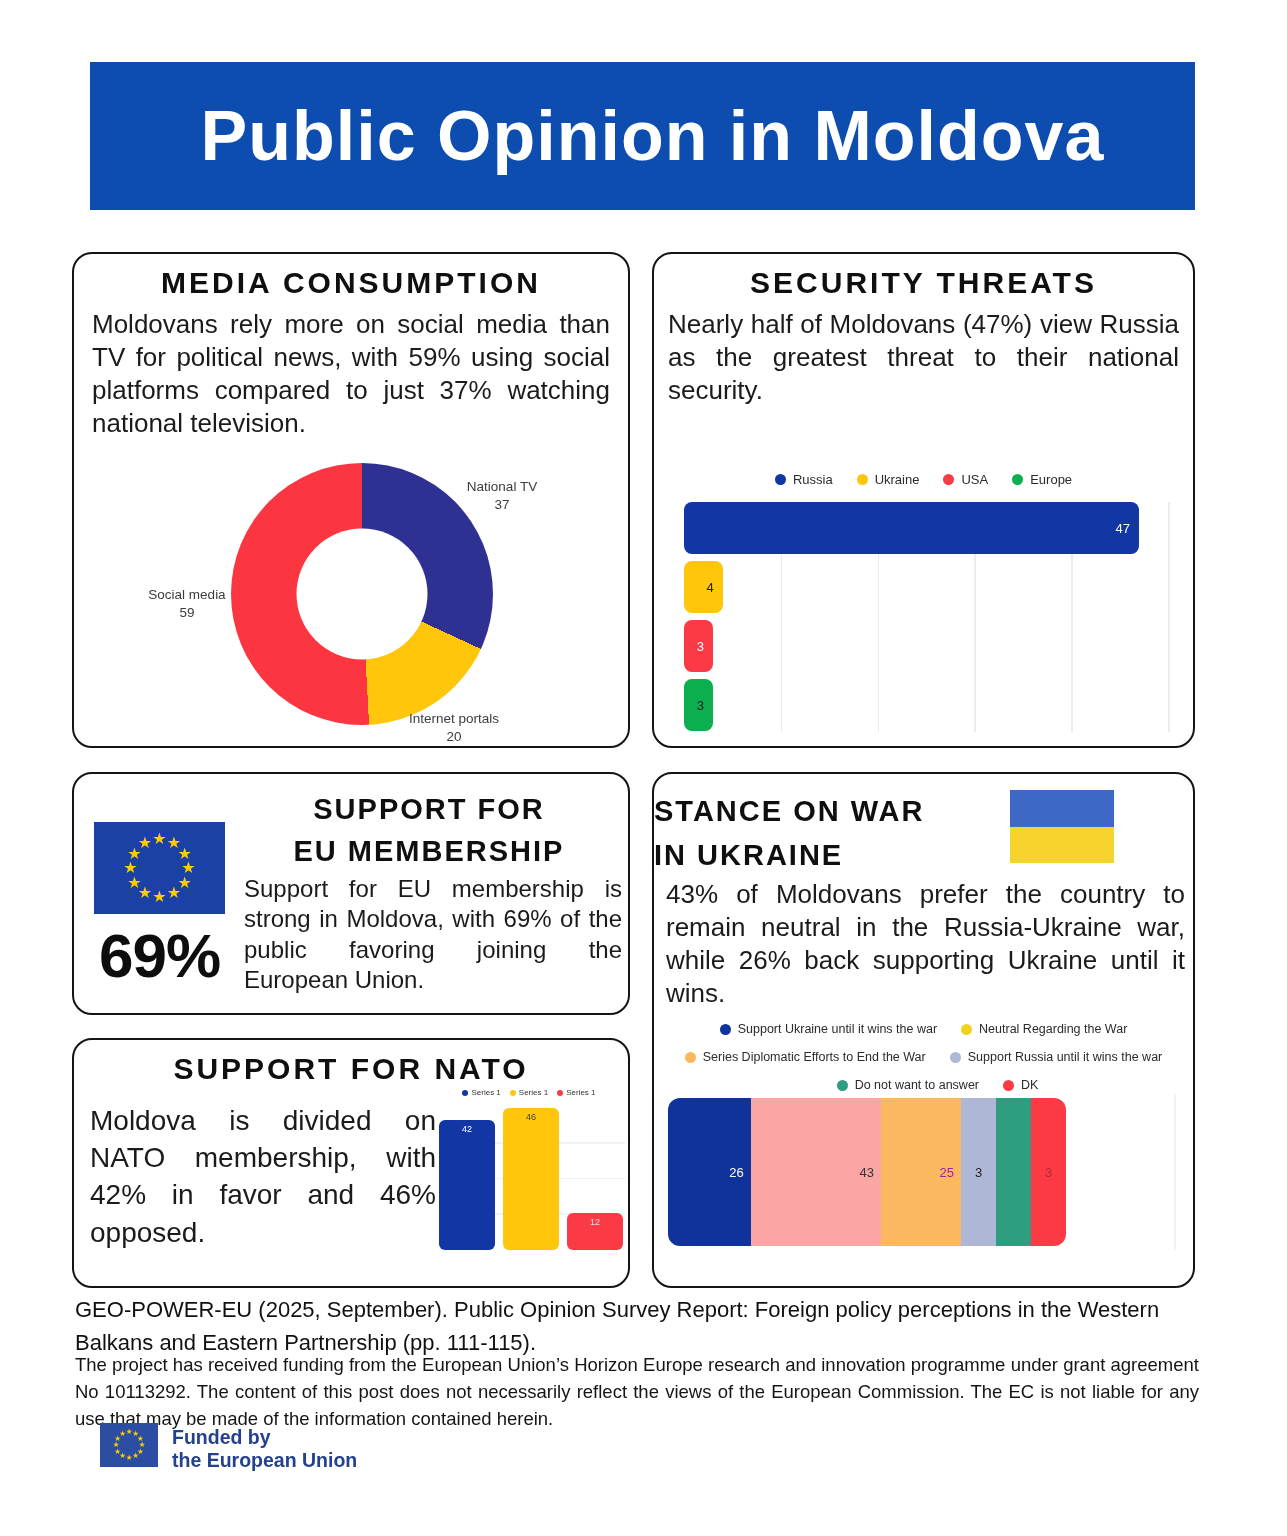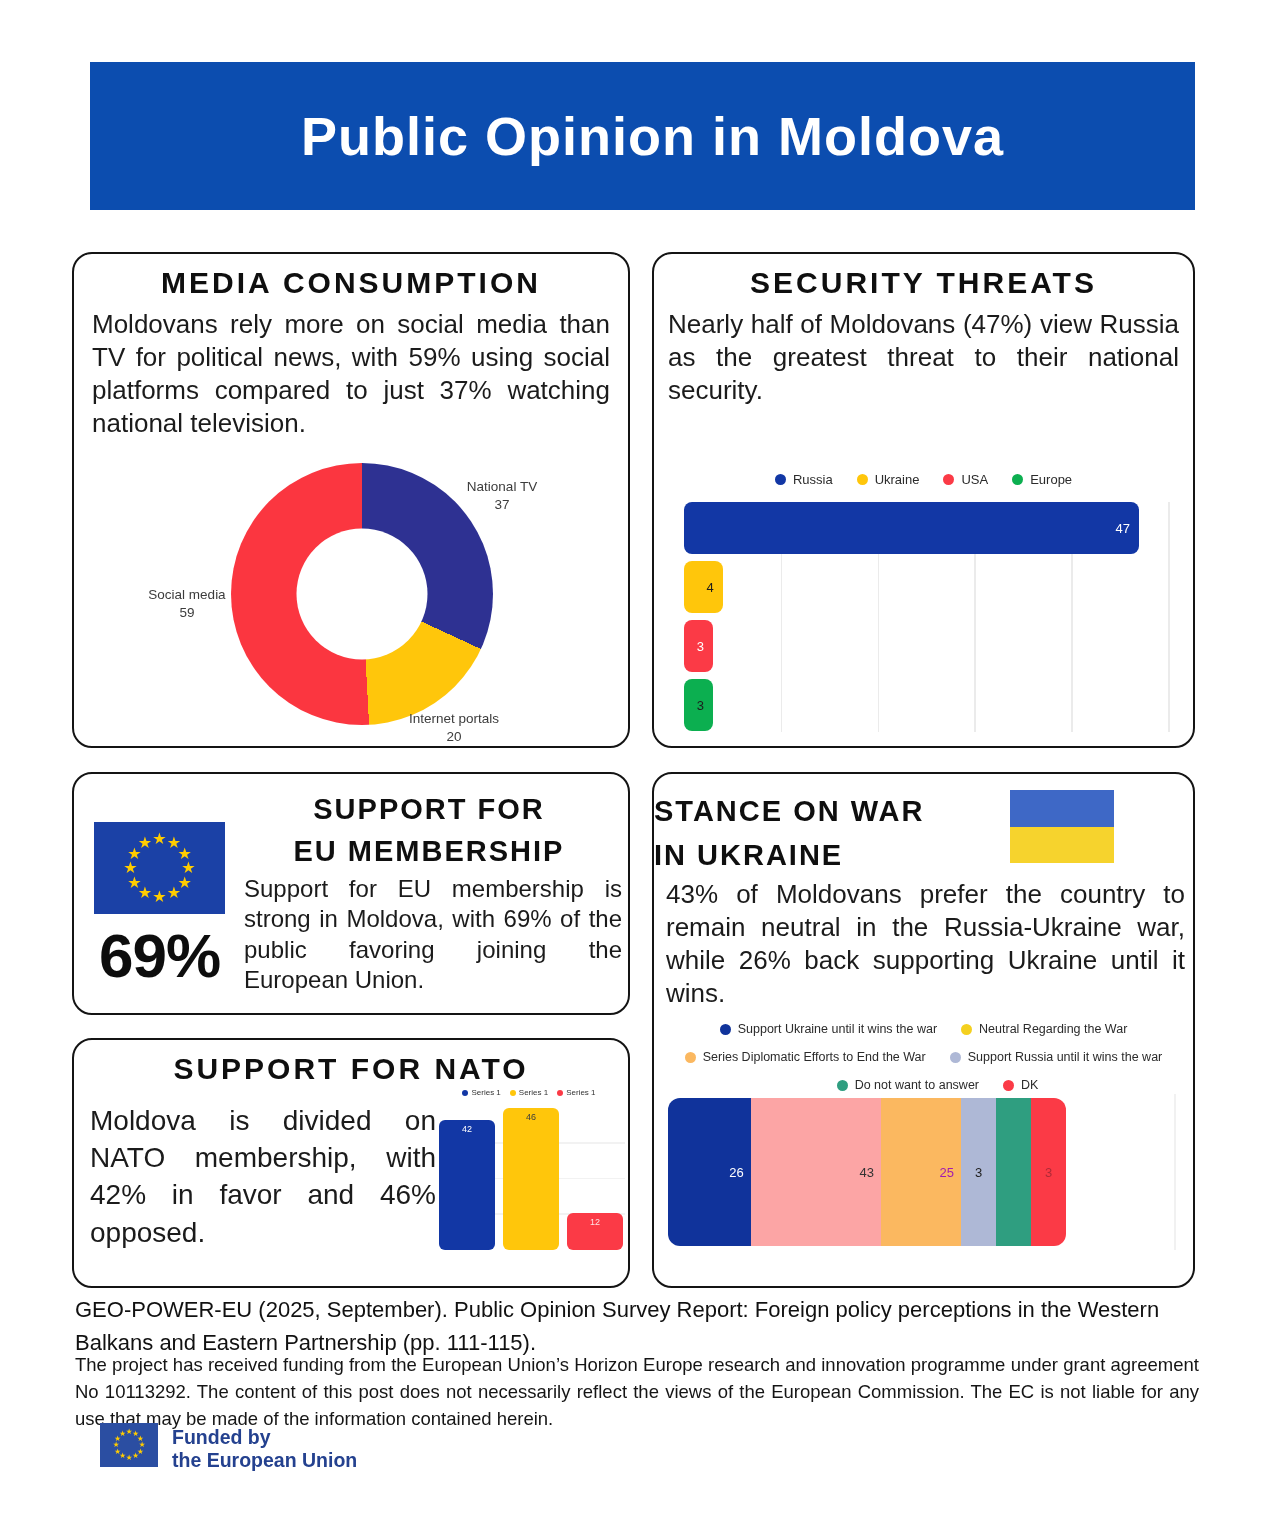--- a/index.html
+++ b/index.html
@@ -3,21 +3,21 @@
 <meta charset="utf-8">
 <style>
   * { margin:0; padding:0; box-sizing:border-box; }
   html,body { background:#ffffff; }
   body { font-family:"Liberation Sans","DejaVu Sans",sans-serif; color:#1b1b1b; }
   .page { position:relative; width:1287px; height:1536px; background:#fff; overflow:hidden; }
 
   
   .header { position:absolute; left:90px; top:62px; width:1105px; height:148px;
             display:flex; align-items:center; justify-content:center; }
-  .header h1 { color:#fff; font-size:54px; font-weight:800; letter-spacing:1px; white-space:nowrap;margin-left:20px; }
+  .header h1 { color:#fff; font-size:70px; font-weight:800; letter-spacing:1px; white-space:nowrap;margin-left:20px; }
 
   
   .panel { position:absolute; background:#fff; border:2.5px solid #141414; border-radius:20px; }
   .panel h2 { text-align:center; font-size:30px; font-weight:800; letter-spacing:3px; color:#0f0f0f; margin-top:12px; }
   .panel p.body { font-size:26px; line-height:1.27; text-align:justify; color:#1b1b1b; }
 
   #panel-media  { left:72px;  top:252px;  width:558px; height:496px; }
   #panel-media p.body { margin:8px 18px 0 18px; }
   #panel-security { left:652px; top:252px; width:543px; height:496px; }
   #panel-security p.body { margin:8px 14px 0 14px; }

